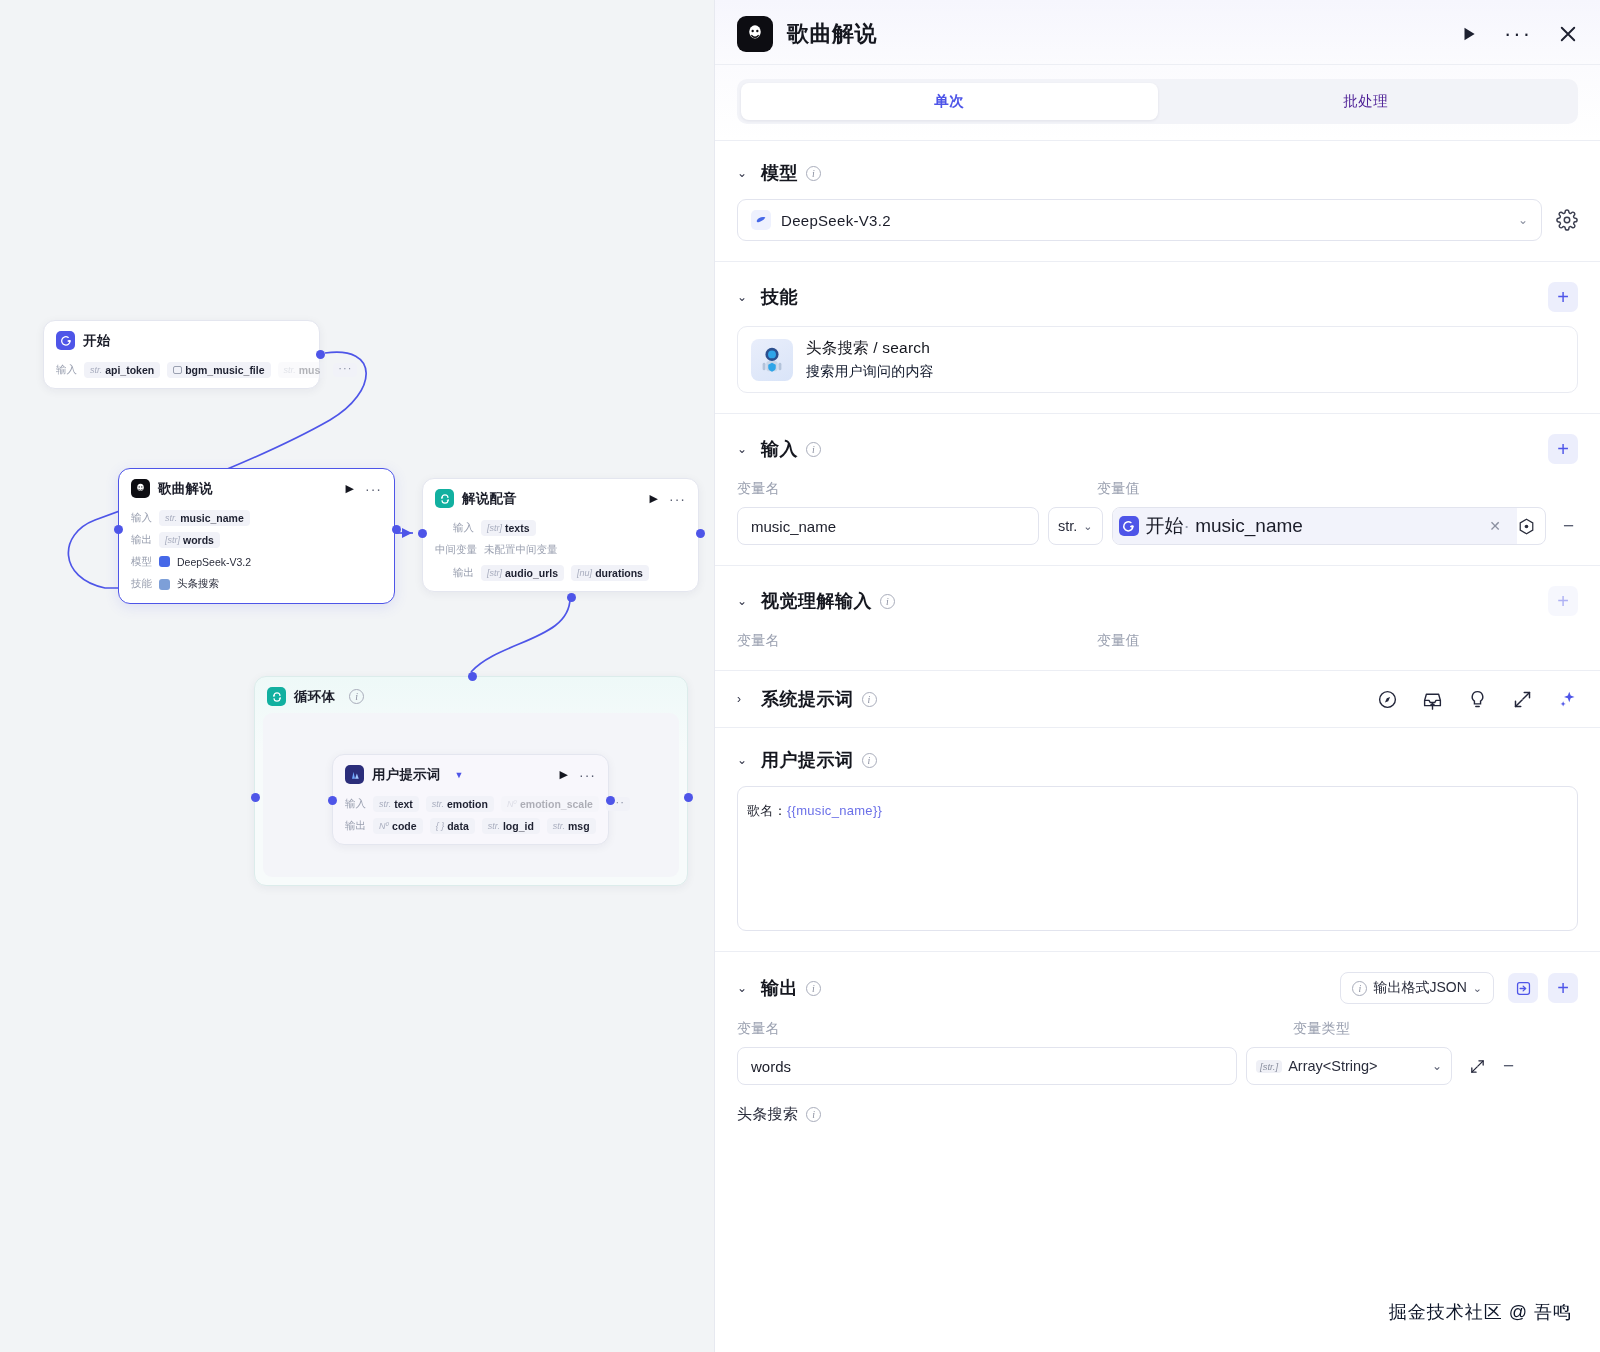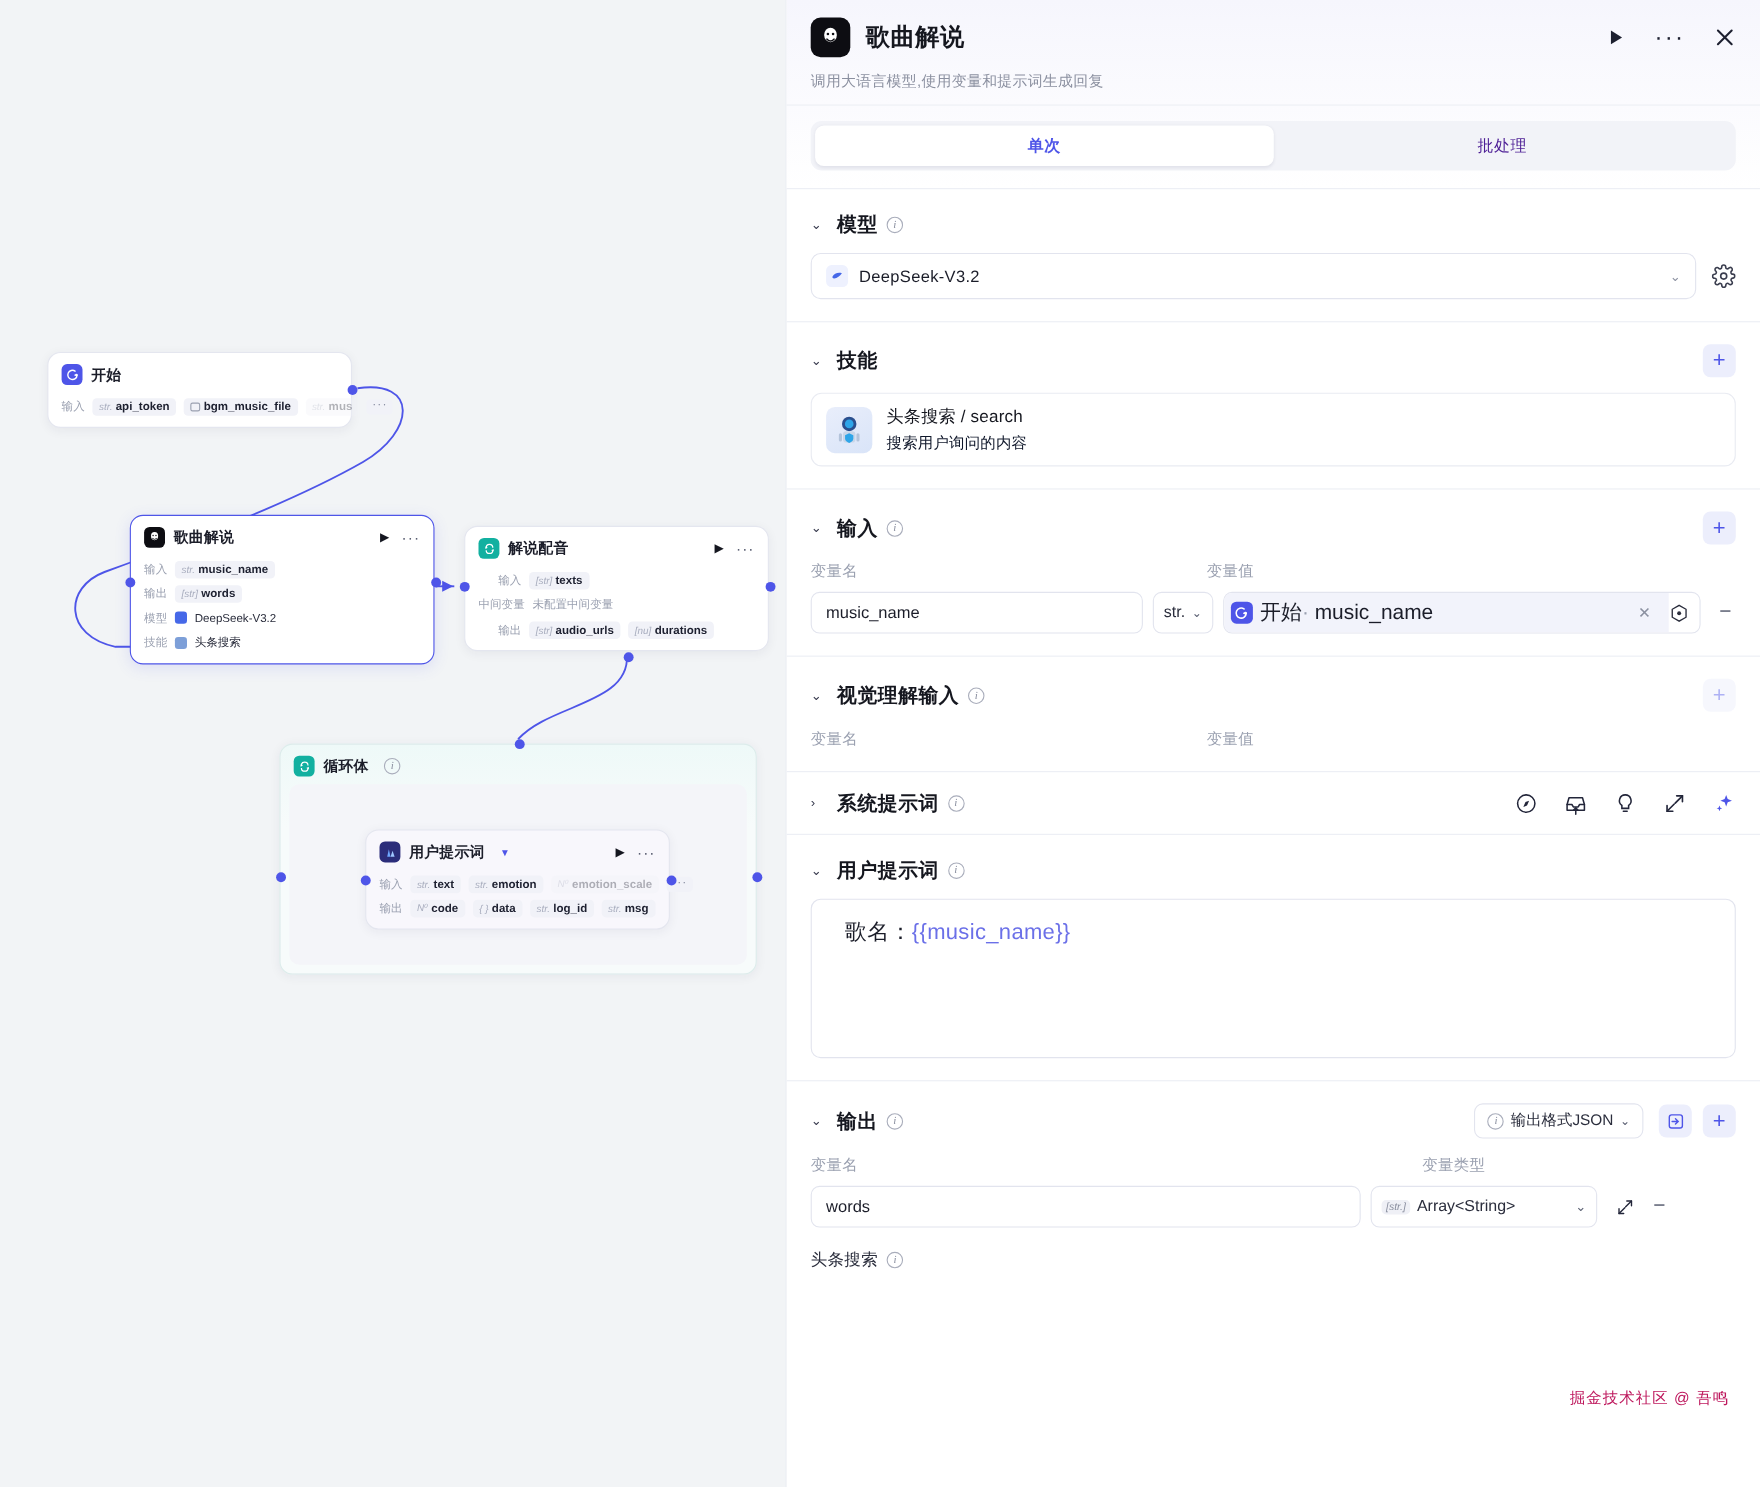--- a/index.html
+++ b/index.html
@@ -201,40 +201,40 @@
   .ref-text .sep { color: #9aa0b0; }
   .ref-x { color: #8b90a0; font-size: 14px; cursor: pointer; padding: 0 6px; }
   .ref-target { color: #2a2d3c; display:flex; align-items:center; cursor:pointer; }
   .minus { color: #5a5f72; font-size: 19px; padding: 0 4px 0 8px; cursor: pointer; line-height:14px;}
 
   .prompt-icons { display: flex; align-items: center; gap: 24px; }
   .pi { color: #23263a; cursor: pointer; display:flex; }
 
   .ta {
     margin-top: 14px; border: 1px solid #e2e4ee; border-radius: 9px;
-    min-height: 145px; padding: 14px 30px;
-    font-size: 20px; color: #1b1d29; line-height: 1.6; letter-spacing:.3px;
+    min-height: 145px; padding: 14px 9px;
+    font-size: 13px; color: #1b1d29; line-height: 1.6; letter-spacing:.3px;
   }
   .var-tok { color: #6b70e8; }
 
   .fmt-pill {
     height: 32px; border: 1px solid #e2e4ee; border-radius: 8px;
     display: flex; align-items: center; gap: 6px; padding: 0 11px;
     font-size: 14px; color: #2a2d3c; cursor: pointer;
   }
   .sq-btn {
     width: 30px; height: 30px; border-radius: 7px; background: #eceefc;
     display: flex; align-items: center; justify-content: center; cursor: pointer; color:#4e55e8;
   }
   .foot-row { display: flex; align-items: center; margin-top: 20px; }
   .foot-lbl { font-size: 15px; color: #2a2d3c; letter-spacing:.3px;}
 
   .watermark {
-    position: absolute; right: 28px; top: 1262px;
-    font-size: 14px; color: #be185d; letter-spacing: 1px;
+    position: absolute; right: 28px; top: 1300px;
+    font-size: 18px; color: #0f172a; letter-spacing: 1px;
     pointer-events: none; white-space: nowrap;
   }
 </style>
 </head>
 <body>
 
 <div class="app">
 
   <div class="canvas">
 
@@ -469,21 +469,20 @@
               <polygon points="4,2.5 13,8 4,13.5" fill="#1d2030"></polygon>
             </svg>
         </div>
         <div class="p-hicon" style="font-size:22px;line-height:10px;letter-spacing:2px;">···</div>
         <div class="p-hicon">
           <svg width="20" height="20" viewBox="0 0 16 16">
               <path d="M3 3 L13 13 M13 3 L3 13" stroke="#1d2030" stroke-width="1.5" stroke-linecap="round"></path>
             </svg>
         </div>
       </div>
-      <div class="p-sub">调用大语言模型,使用变量和提示词生成回复</div>
     </div>
 
     <div class="tabs-wrap">
       <div class="tabs">
         <div class="tab active">单次</div>
         <div class="tab">批处理</div>
       </div>
     </div>
 
     <div class="sec">

